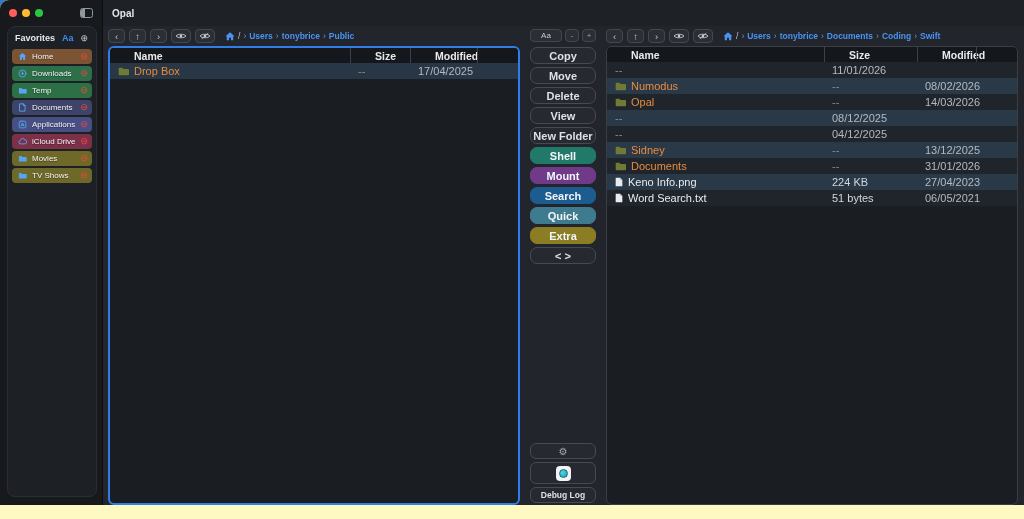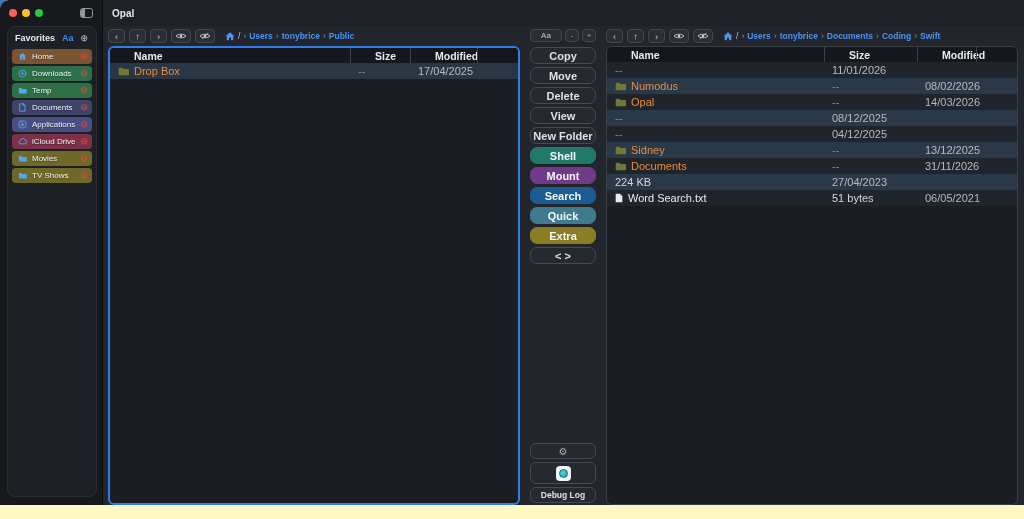--- a/index.html
+++ b/index.html
@@ -406,34 +406,43 @@
             <div class="row folder">
          <span class="cell-name">
            <span class="ric">
                   <svg width="11" height="9" viewBox="0 0 16 13">
                     <path d="M1 2.2C1 1.5 1.5 1 2.2 1h4.1l1.6 2h6.9c.7 0 1.2.5 1.2 1.2v6.6c0 .7-.5 1.2-1.2 1.2H2.2C1.5 12 1 11.5 1 10.8Z" fill="#6e7a36"></path>
                   </svg>
                 </span>
            <span class="name-text">Documents</span>
          </span>
          <span class="cell-size">--</span>
-         <span class="cell-mod">31/11/2026</span>
-       </div>
-            <div class="row file">
-         <span class="cell-size">224 KB</span>
-         <span class="cell-mod">27/04/2023</span>
+         <span class="cell-mod">31/01/2026</span>
        </div>
             <div class="row file">
          <span class="cell-name">
            <span class="fic">
                   <svg width="8" height="10" viewBox="0 0 12 15">
                     <path d="M1 1h6.6L11 4.4V14H1Z" fill="#e9ebee"></path>
                     <path d="M7.6 1v3.4H11Z" fill="#b9bec4"></path>
                   </svg>
                 </span>
+           <span class="name-text">Keno Info.png</span>
+         </span>
+         <span class="cell-size">224 KB</span>
+         <span class="cell-mod">27/04/2023</span>
+       </div>
+            <div class="row file">
+         <span class="cell-name">
+           <span class="fic">
+                  <svg width="8" height="10" viewBox="0 0 12 15">
+                    <path d="M1 1h6.6L11 4.4V14H1Z" fill="#e9ebee"></path>
+                    <path d="M7.6 1v3.4H11Z" fill="#b9bec4"></path>
+                  </svg>
+                </span>
            <span class="name-text">Word Search.txt</span>
          </span>
          <span class="cell-size">51 bytes</span>
          <span class="cell-mod">06/05/2021</span>
        </div>
           </div>
       </div>
     </section>
 
   </main>

